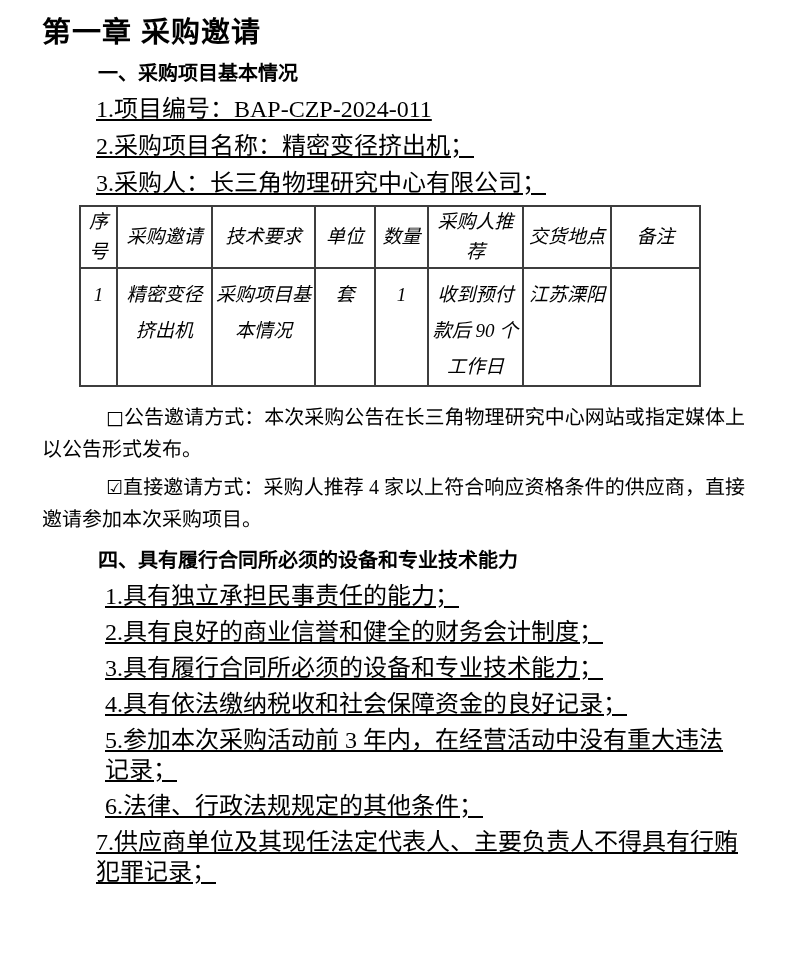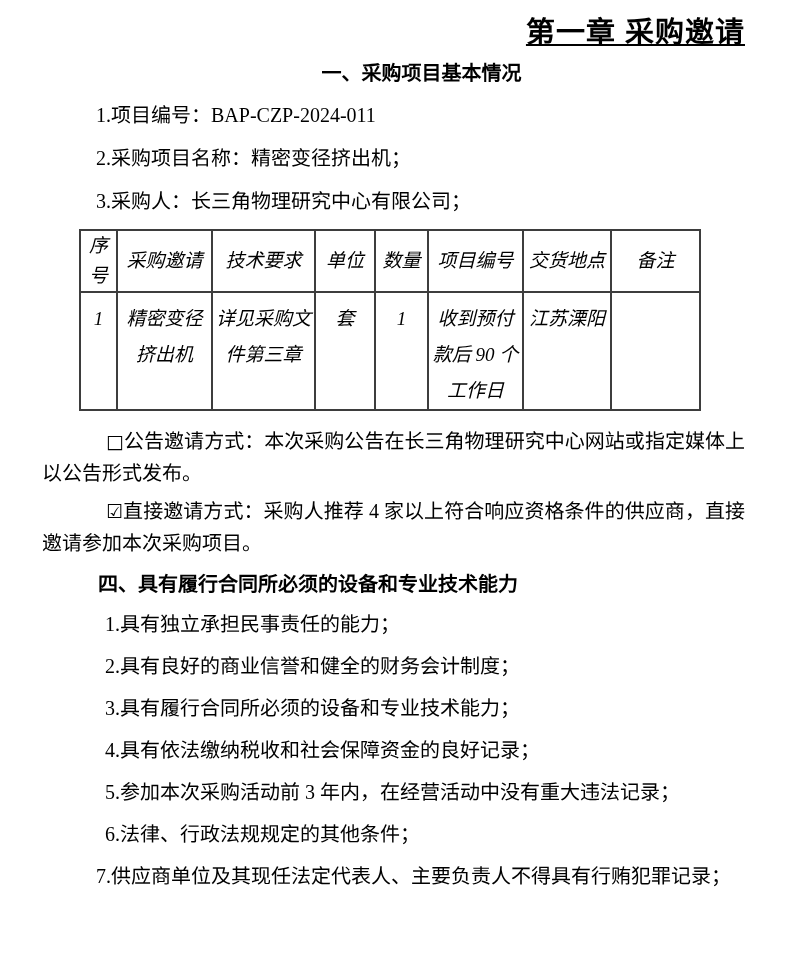--- a/index.html
+++ b/index.html
@@ -18,24 +18,23 @@
     box-sizing: border-box;
     width: 789px;
     height: 967px;
     padding: 12px 44px 8px 42px;
   }
   .doc-title {
     margin: 0;
     font-size: 29px;
     line-height: 40px;
     font-weight: bold;
-    text-align: right;
+    text-align: left;
     font-family: "Liberation Sans", "DejaVu Sans", sans-serif;
     letter-spacing: 1px;
-    text-decoration: underline;
   }
   .para {
     margin: 0;
     font-size: 20px;
     line-height: 32px;
     text-align: justify;
   }
   .intro {
     margin-top: 12px;
     text-indent: 52px;
@@ -45,31 +44,32 @@
     font-size: 20px;
     line-height: 26px;
     font-weight: bold;
     font-family: "Liberation Sans", "DejaVu Sans", sans-serif;
     margin-left: 56px;
   }
   .sec-heading .note {
     font-weight: normal;
     font-family: "Liberation Serif", "DejaVu Serif", serif;
   }
-  .h-s1 { margin-top: 6px; line-height: 30px; text-align: center; }
+  .h-s1 { margin-top: 6px; line-height: 30px; }
   .h-s2 { margin-top: 3px; }
   .h-s3 { margin-top: 14px; }
   .h-s4 { margin-top: 12px; }
   .num-list { margin-top: 2px; }
   .num-item {
-    margin: 12px;
-    font-size: 20px;
+    margin: 6px;
+    font-size: 24px;
     line-height: 31px;
     margin-left: 54px;
     text-align: left;
+    text-decoration: underline;
   }
   .s4-list { margin-top: 8px; }
   .s4-list .num-item { line-height: 30px; margin-left: 63px; }
   .s4-list .num-item.outdent { margin-left: 54px; }
   .opt-para {
     text-indent: 64px;
     margin-top: 14px;
   }
   .opt-para.second { margin-top: 6px; }
   .cb {
@@ -134,30 +134,30 @@
         <col style="width:88px">
         <col style="width:89px">
     </colgroup>
     <thead>
       <tr>
         <th>序号</th>
         <th>采购邀请</th>
         <th>技术要求</th>
         <th>单位</th>
         <th>数量</th>
-        <th>项目编号</th>
+        <th>采购人推荐</th>
         <th>交货地点</th>
         <th>备注</th>
       </tr>
     </thead>
     <tbody>
       <tr>
         <td>1</td>
         <td>精密变径挤出机</td>
-        <td>详见采购文件第三章</td>
+        <td>采购项目基本情况</td>
         <td>套</td>
         <td>1</td>
         <td>收到预付款后 90 个工作日</td>
         <td>江苏溧阳</td>
         <td></td>
       </tr>
     </tbody>
   </table>
 
 

